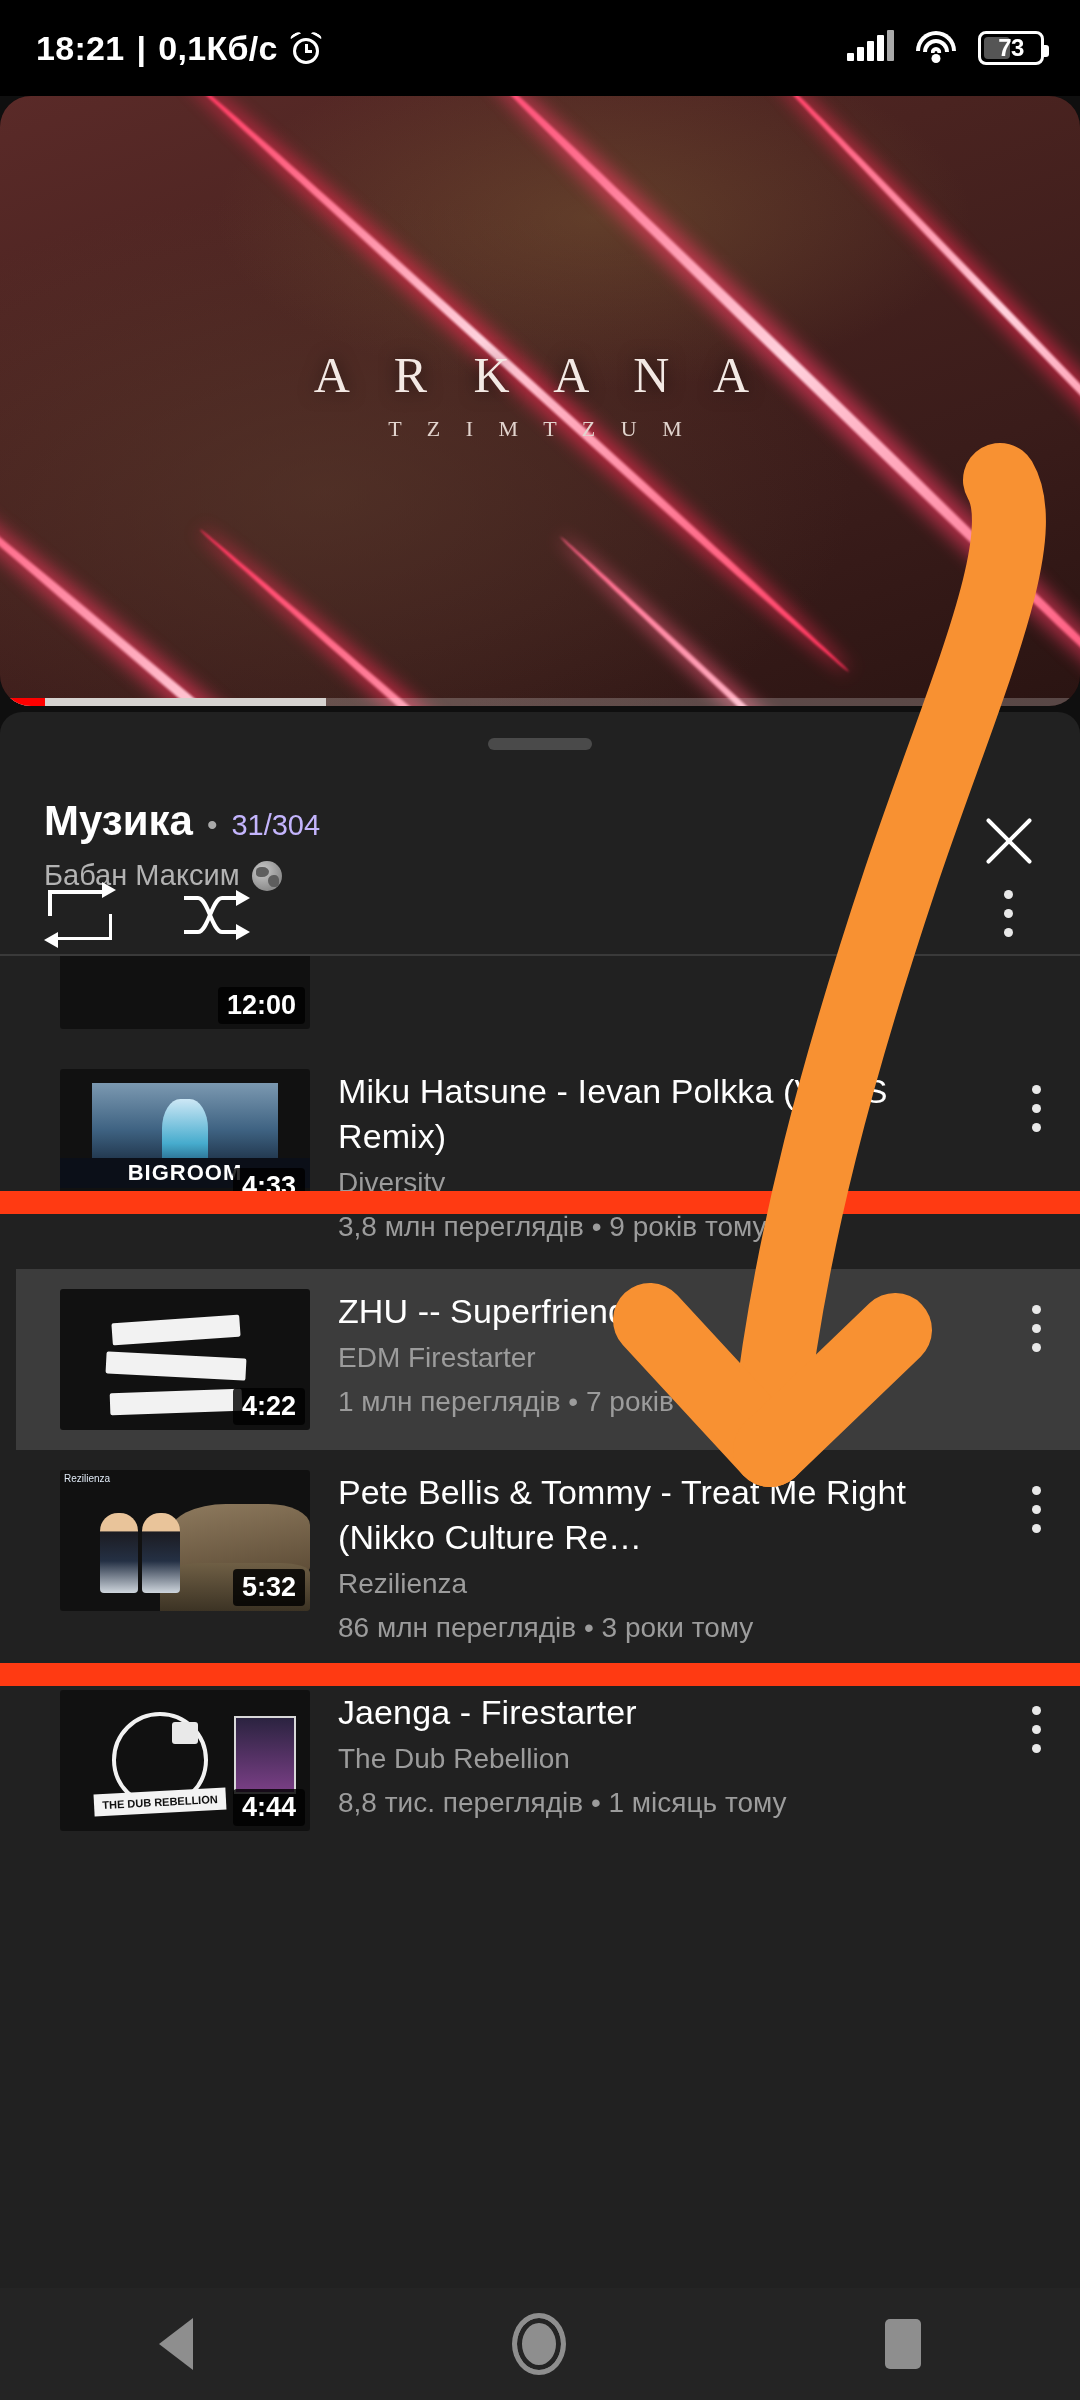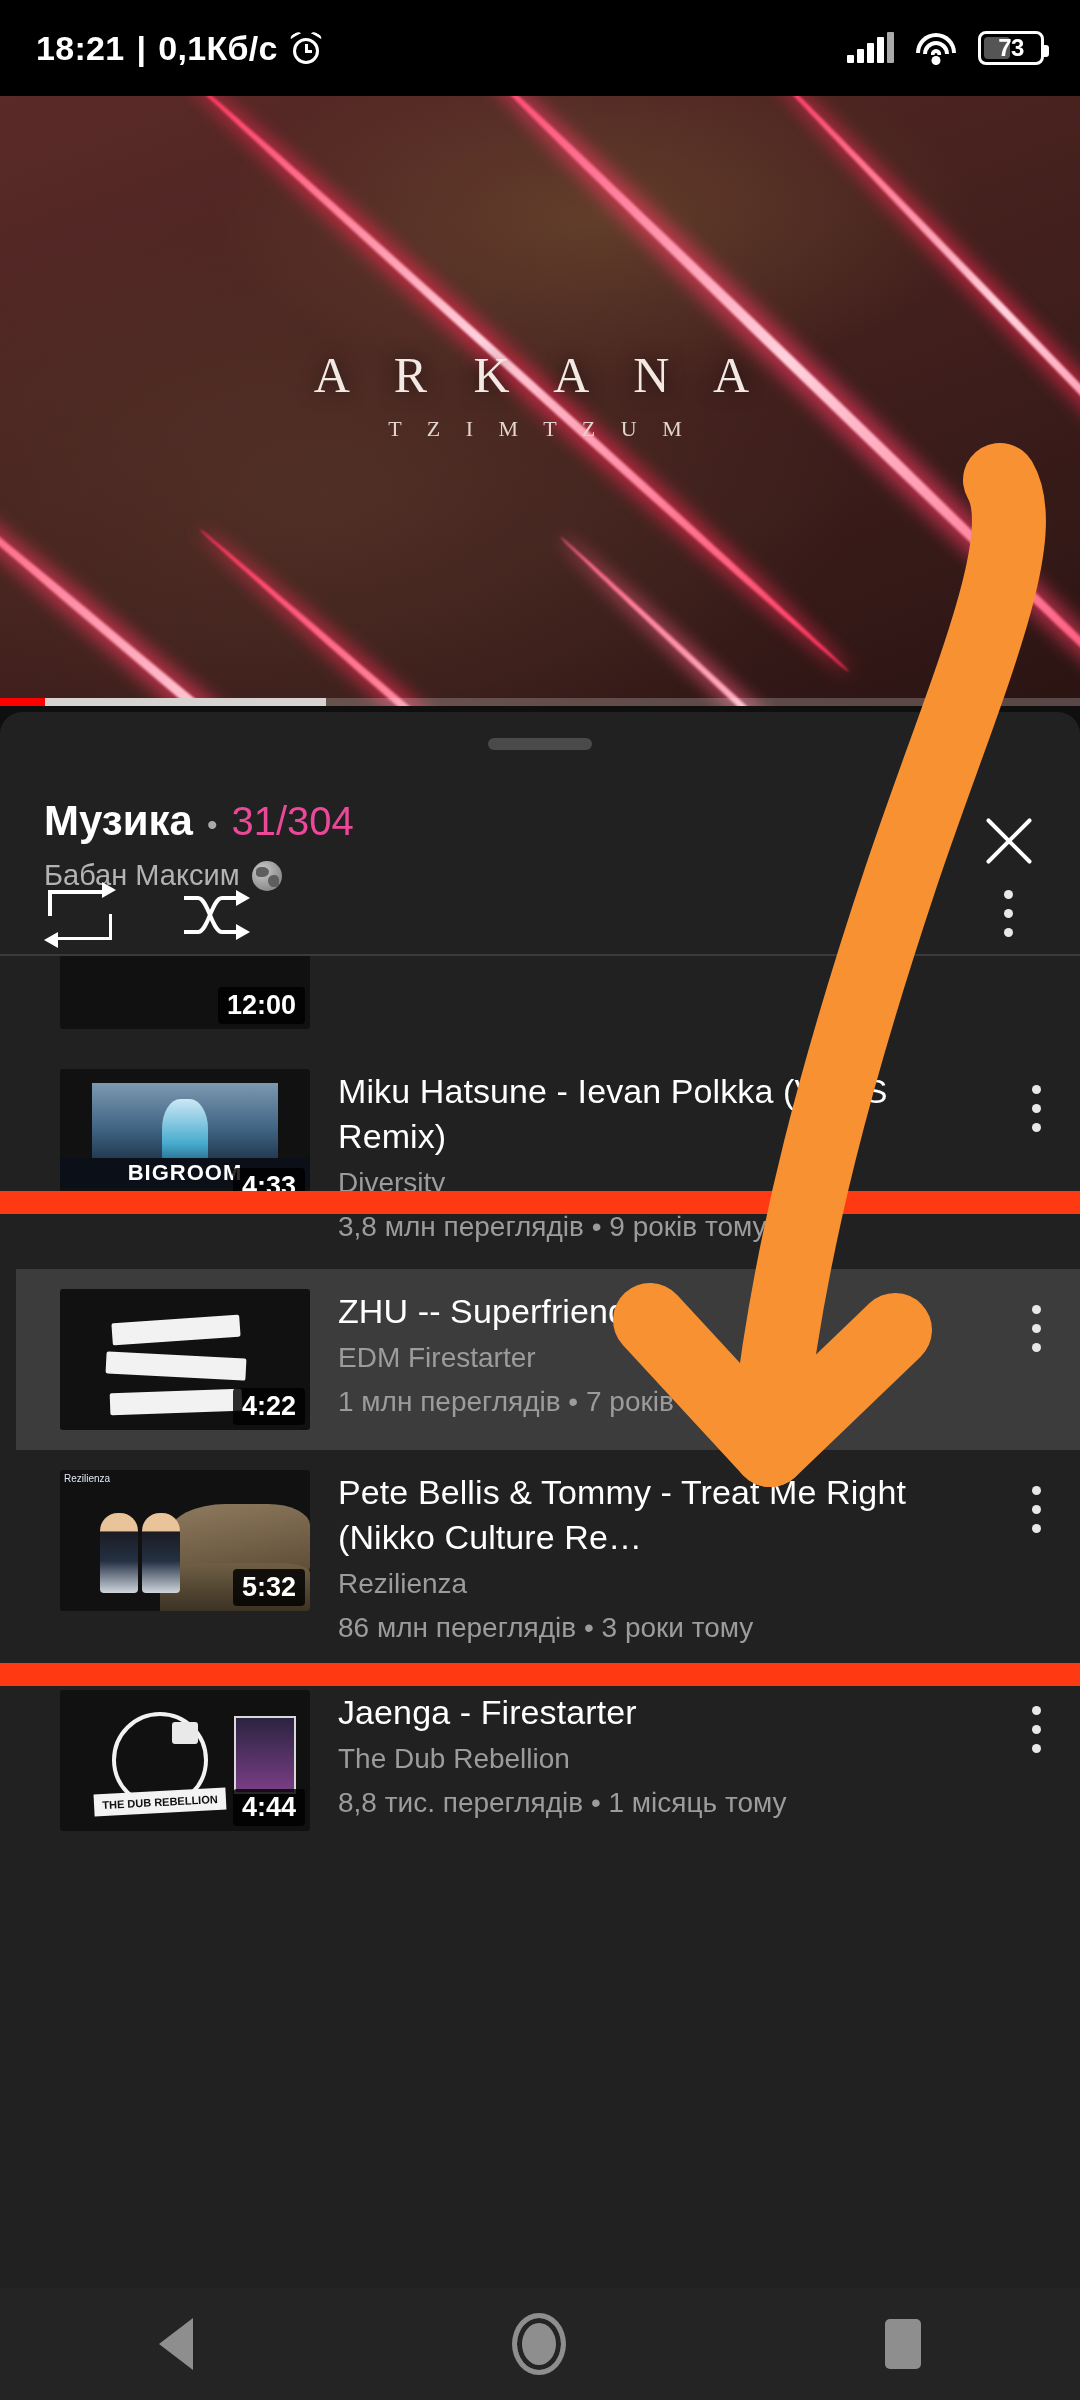--- a/index.html
+++ b/index.html
@@ -12,21 +12,21 @@
   #screen { position:relative; width:1080px; height:2400px; background:#0f0f0f; }
 
   
   .statusbar {
     position:absolute; top:0; left:0; width:1080px; height:96px;
     background:#000; display:flex; align-items:center;
     justify-content:space-between; padding:12px 36px;
   }
   .sb-left { display:flex; align-items:center; gap:12px; color:#fff;
     font-size:34px; font-weight:600; letter-spacing:.3px; }
-  .sb-right { display:flex; align-items:center; gap:22px; }
+  .sb-right { display:flex; gap:22px; }
   .alarm-ico { width:32px; height:32px; position:relative; display:inline-block; }
   .alarm-ico .bell { position:absolute; left:3px; top:6px; width:26px; height:26px;
     border:3.5px solid #fff; border-radius:50%; }
   .alarm-ico .hand { position:absolute; left:15px; top:12px; width:3px; height:8px;
     background:#fff; }
   .alarm-ico .hand2 { position:absolute; left:15px; top:18px; width:7px; height:3px;
     background:#fff; }
   .alarm-ico .ear-l { position:absolute; left:0px; top:1px; width:12px; height:7px;
     border-top:3.5px solid #fff; border-radius:50% 50% 0 0; transform:rotate(-30deg); }
   .alarm-ico .ear-r { position:absolute; right:0px; top:1px; width:12px; height:7px;
@@ -55,21 +55,21 @@
     align-items:center; justify-content:center; }
   .battery::after { content:""; position:absolute; right:-8px; top:11px;
     width:5px; height:12px; background:#fff; border-radius:0 3px 3px 0; }
   .battery .fill { position:absolute; left:3px; top:3px; bottom:3px;
     width:26px; background:#555; border-radius:4px; }
   .battery .pct { position:relative; color:#fff; font-size:24px;
     font-weight:700; letter-spacing:-.5px; }
 
   
   .player { position:absolute; top:96px; left:0; width:1080px; height:610px;
-    overflow:hidden; background:#1a0a0a; }
+    overflow:hidden; background:#1a0a0a;border-radius:31px; }
   .vid-bg { position:absolute; inset:0;
     background:
       radial-gradient(ellipse 50% 40% at 55% 20%, rgba(140,110,60,.35), transparent 70%),
       radial-gradient(ellipse 70% 70% at 30% 65%, rgba(90,60,45,.55), transparent 70%),
       linear-gradient(160deg,#5a2a28 0%, #4a2320 35%, #3a1c1a 70%, #2a1412 100%);
   }
   .laser { position:absolute; transform-origin:left center;
     border-radius:50%; filter:blur(1px); }
   .laser.glow { filter:blur(9px); opacity:.6; }
 
@@ -92,21 +92,21 @@
   .panel { position:absolute; left:0; top:712px; width:1080px; height:1576px;
     background:#212121; border-radius:22px 22px 0 0; overflow:hidden; }
   .grabber { position:absolute; top:26px; left:50%; transform:translateX(-50%);
     width:104px; height:12px; background:#4a4a4a; border-radius:6px; }
 
   .panel-head { position:absolute; top:0; left:0; width:1080px; height:242px; }
   .ph-title { position:absolute; left:44px; top:85px;
     display:flex; align-items:baseline; gap:14px; }
   .ph-title .name { color:#fff; font-size:42px; font-weight:700; }
   .ph-title .dot { color:#aaa; font-size:30px; }
-  .ph-title .count { color:#ec4899; font-size:40px; font-weight:400; }
+  .ph-title .count { color:#c4b5fd; font-size:29px; font-weight:400; }
   .ph-owner { position:absolute; left:44px; top:147px;
     display:flex; align-items:center; gap:12px; }
   .ph-owner .who { color:#b3b3b3; font-size:29px; }
   .globe { width:30px; height:30px; border-radius:50%;
     background:radial-gradient(circle at 35% 32%, #c9c9c9, #8d8d8d 70%);
     position:relative; overflow:hidden; }
   .globe::before { content:""; position:absolute; left:4px; top:6px;
     width:13px; height:10px; background:#5e5e5e; border-radius:45% 55% 60% 40%; }
   .globe::after { content:""; position:absolute; right:3px; bottom:4px;
     width:11px; height:12px; background:#5e5e5e; border-radius:55% 45% 40% 60%; }

